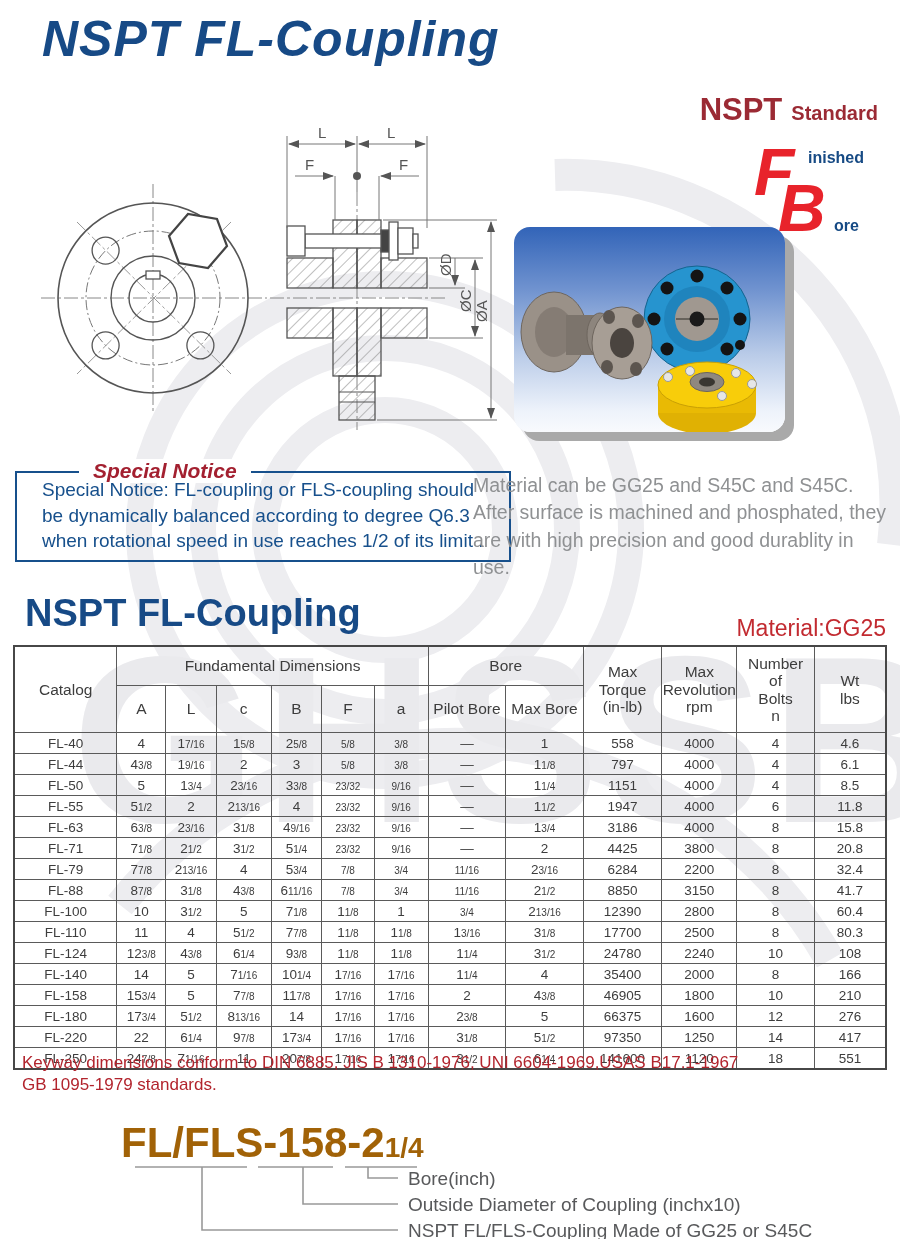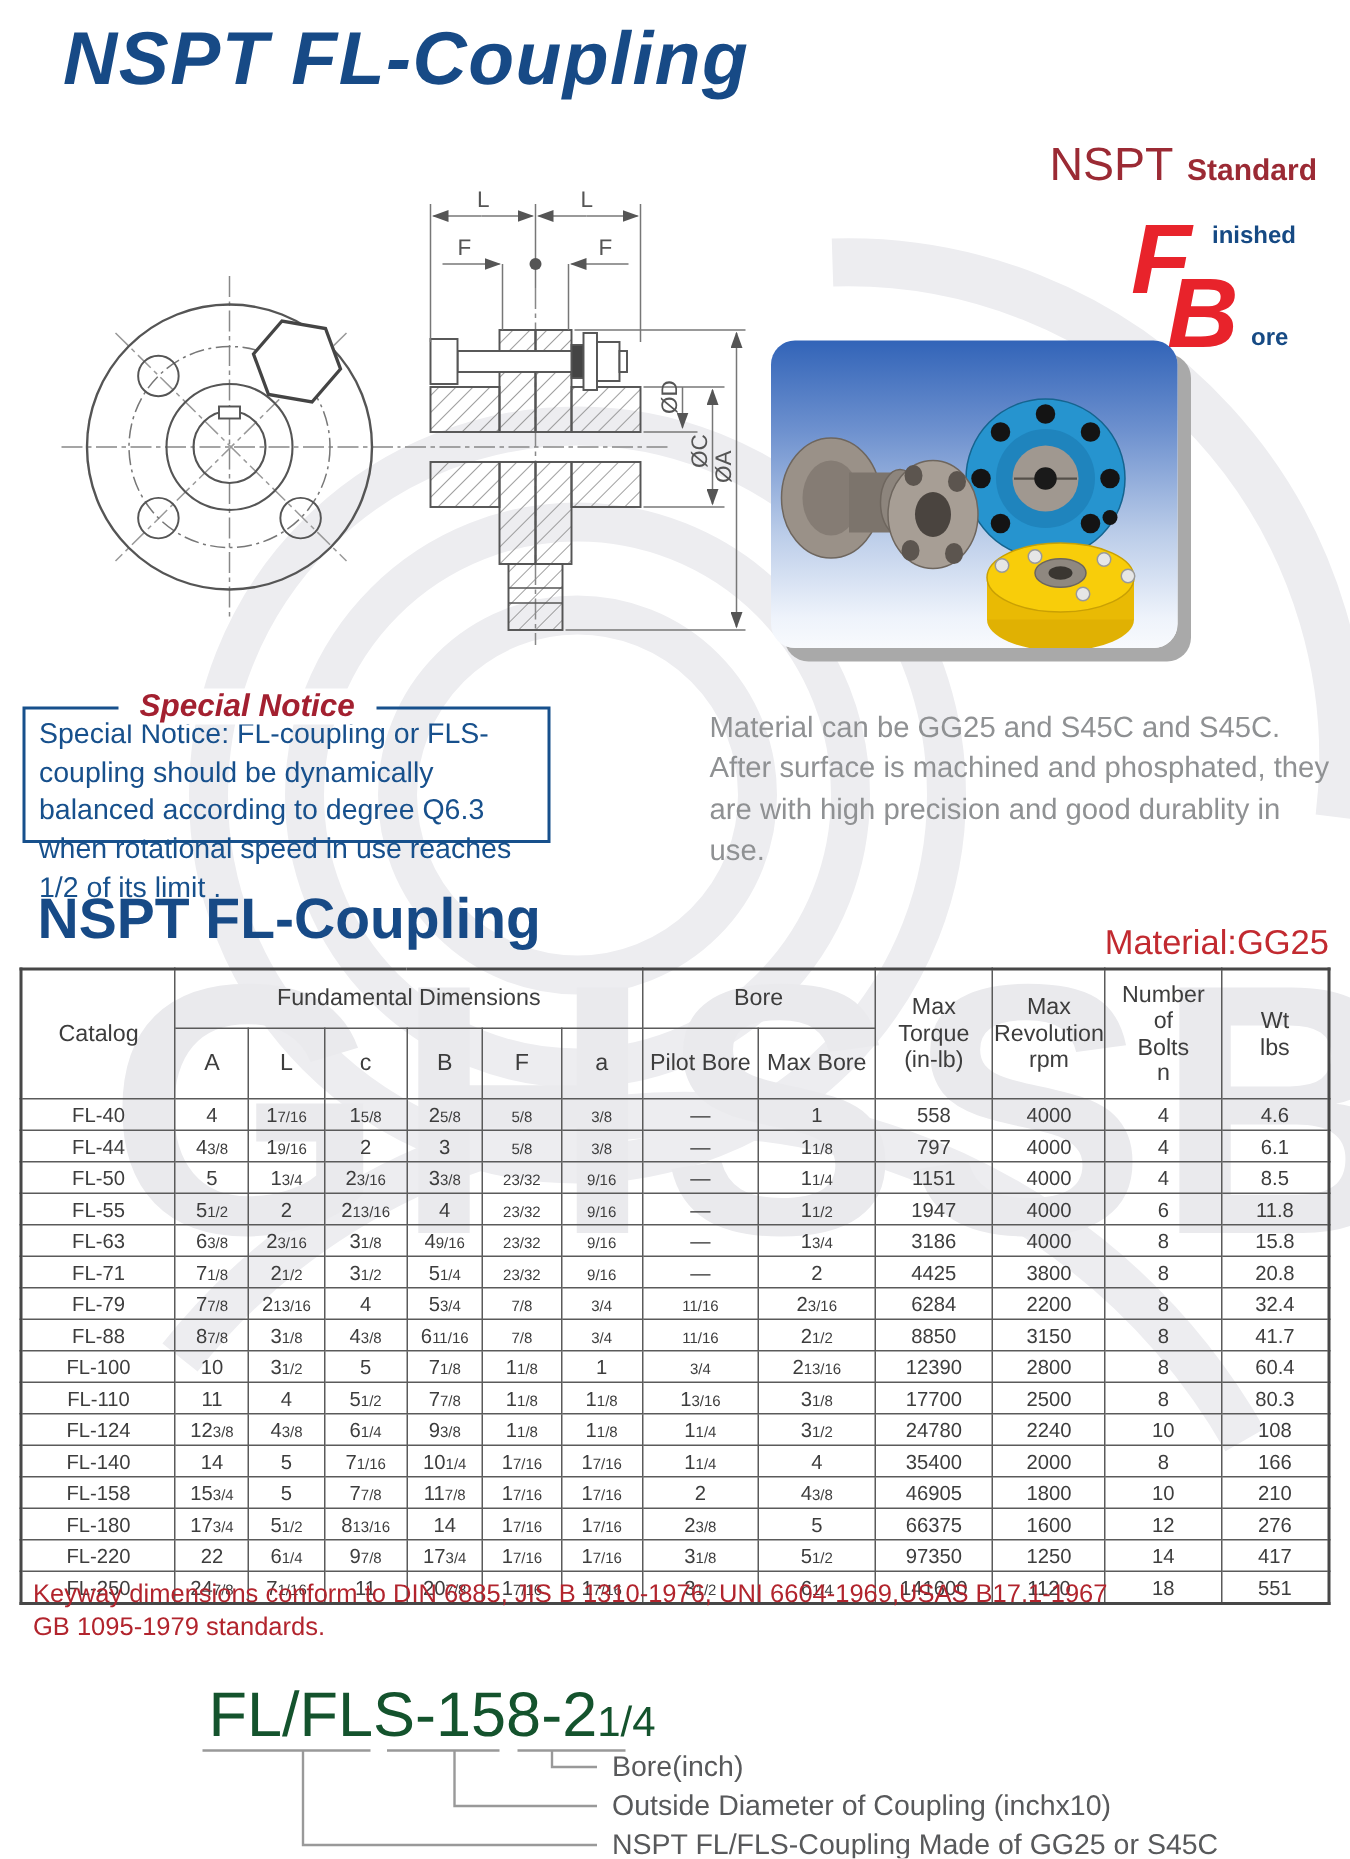--- a/index.html
+++ b/index.html
@@ -6,38 +6,38 @@
   .page{position:relative;width:900px;height:1239px;background:#ffffff;overflow:hidden;
         font-family:"Liberation Sans",sans-serif;color:#3a3a3a;}
   .layer{position:absolute;}
   
   .wm{left:0;top:0;z-index:0;}
   .content{z-index:1;}
   
   .main-title{left:42px;top:10px;font-size:50px;font-weight:bold;font-style:italic;
       color:#174a86;letter-spacing:1px;white-space:nowrap;}
   .brand{right:22px;top:92px;white-space:nowrap;color:#9b2a34;}
-  .brand .b-name{font-size:31px;font-weight:normal;}
+  .brand .b-name{font-size:31px;font-weight:bold;}
   .brand .b-qual{font-size:20px;font-weight:bold;margin-left:9px;}
   
   .fb{left:752px;top:143px;width:140px;height:105px;}
   .fb span{position:absolute;font-weight:bold;}
   .fb .fb-f,.fb .fb-b{font-size:66px;font-style:italic;color:#e8232b;line-height:1;}
   .fb .fb-f{left:2px;top:-4px;}
   .fb .fb-b{left:26px;top:32px;}
   .fb .fb-small{font-size:16px;color:#164a84;}
   .fb .fb-finished{left:56px;top:6px;}
   .fb .fb-ore{left:82px;top:74px;}
   
   .photo{left:514px;top:227px;width:271px;height:205px;border-radius:16px;
      background:linear-gradient(180deg,#3264b8 0%,#6f92cf 30%,#b9cbe8 62%,#eef3fb 90%,#f8fafd 100%);
      box-shadow:9px 9px 0 #a9a9a9;overflow:hidden;}
   
-  .notice{left:15px;top:471px;width:352px;height:91px;border:2px solid #17508c;box-sizing:border-box;
-     padding:4px 9px;background:transparent;}
+  .notice{left:15px;top:471px;width:496px;height:91px;border:2px solid #17508c;box-sizing:border-box;
+     padding:4px 25px;background:transparent;}
   .notice .n-title{position:absolute;top:-14px;left:62px;background:#fff;padding:0 14px;
      font-size:21px;font-weight:bold;font-style:italic;color:#a32030;white-space:nowrap;}
   .notice .n-body{font-size:19px;line-height:1.35;color:#17508c;}
   .material-note{left:473px;top:472px;width:416px;font-size:19.5px;line-height:1.4;color:#8f9193;}
   
   .sec-head{left:25px;top:592px;font-size:38px;font-weight:bold;color:#174a86;white-space:nowrap;}
   .sec-mat{right:14px;top:615px;font-size:23px;color:#c22a30;white-space:nowrap;}
   
   .tblwrap{left:13px;top:645px;width:874px;}
   table.spec{width:100%;border-collapse:collapse;background:transparent;table-layout:fixed;}
@@ -50,21 +50,21 @@
   th.dim{font-size:17px;}
   th.cath{text-align:left;padding-left:13px;margin-left:28px;}
   table.spec tbody td{height:20px;font-size:13.5px;}
   td.cat{text-align:left;padding-left:14px;}
   td.torq{text-align:right;padding-right:15px;}
   .frac{font-size:10px;}
   
   .keyway{left:22px;top:1052px;font-size:17px;line-height:1.32;color:#b2242d;}
   
   .pn{left:0;top:1120px;width:900px;height:119px;}
-  .pn .code{position:absolute;left:139px;top:2px;font-size:42px;font-weight:normal;color:#14532d;
+  .pn .code{position:absolute;left:121px;top:2px;font-size:42px;font-weight:bold;color:#a16207;
      white-space:nowrap;line-height:1;}
   .pn .code .cfrac{font-size:28px;}
   .pn .pn-label{position:absolute;left:408px;font-size:19px;color:#58595b;white-space:nowrap;}
   .pn .pl0{top:48px;} .pn .pl1{top:74px;} .pn .pl2{top:100px;}
   svg text{font-family:"Liberation Sans",sans-serif;}
 </style>
 </head>
 <body>
 
 <div class="page">

